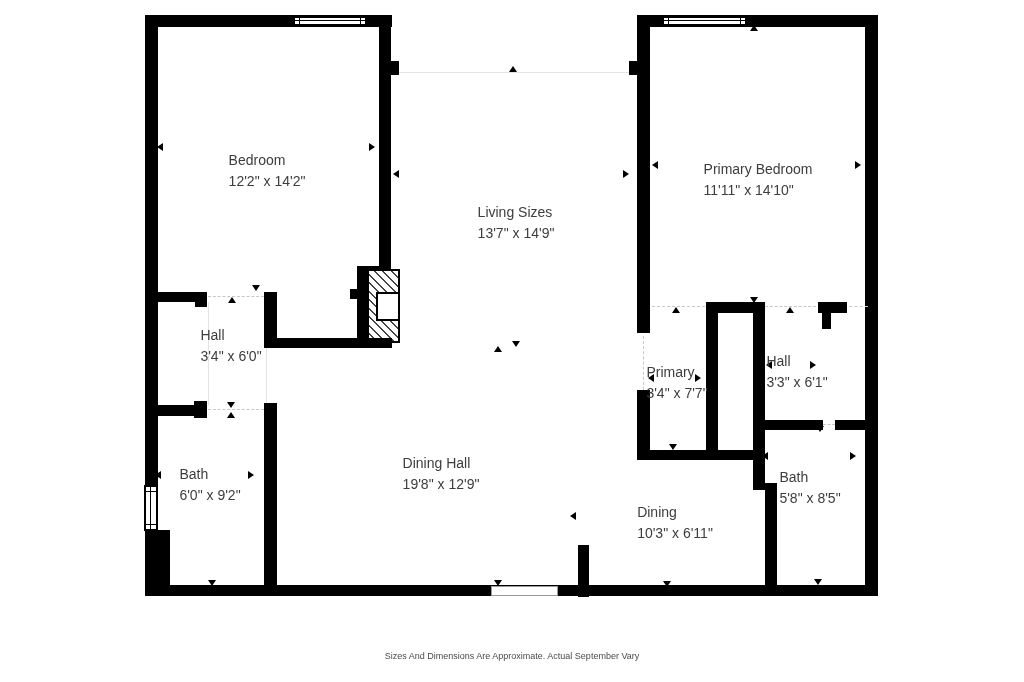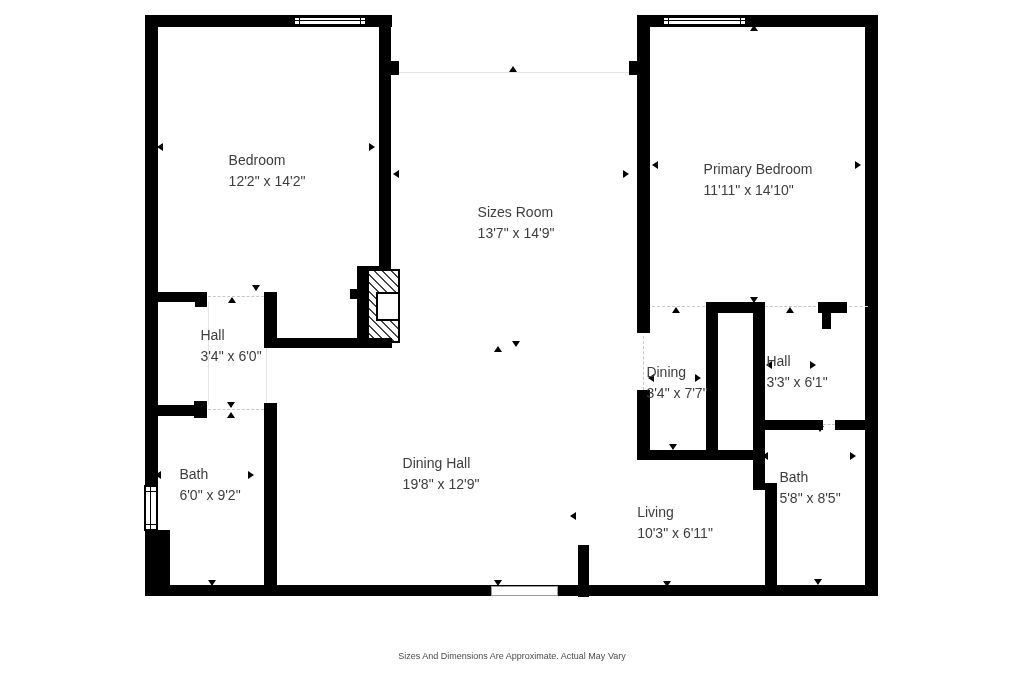--- a/index.html
+++ b/index.html
@@ -142,46 +142,46 @@
 
   <div class="room-label" style="left:267px;top:150px">
     <div>Bedroom</div>
     <div>12'2" x 14'2"</div>
   </div>
   <div class="room-label" style="left:758px;top:159px">
     <div>Primary Bedroom</div>
     <div>11'11" x 14'10"</div>
   </div>
   <div class="room-label" style="left:516px;top:202px">
-    <div>Sizes Room</div>
+    <div>Living Sizes</div>
     <div>13'7" x 14'9"</div>
   </div>
   <div class="room-label" style="left:231px;top:325px">
     <div>Hall</div>
     <div>3'4" x 6'0"</div>
   </div>
   <div class="room-label" style="left:677px;top:362px">
-    <div>Dining</div>
+    <div>Primary</div>
     <div>3'4" x 7'7"</div>
   </div>
   <div class="room-label" style="left:797px;top:351px">
     <div>Hall</div>
     <div>3'3" x 6'1"</div>
   </div>
   <div class="room-label" style="left:210px;top:464px">
     <div>Bath</div>
     <div>6'0" x 9'2"</div>
   </div>
   <div class="room-label" style="left:441px;top:453px">
     <div>Dining Hall</div>
     <div>19'8" x 12'9"</div>
   </div>
   <div class="room-label" style="left:675px;top:502px">
-    <div>Living</div>
+    <div>Dining</div>
     <div>10'3" x 6'11"</div>
   </div>
   <div class="room-label" style="left:810px;top:467px">
     <div>Bath</div>
     <div>5'8" x 8'5"</div>
   </div>
 
-  <div class="footer-note">Sizes And Dimensions Are Approximate. Actual May Vary</div>
+  <div class="footer-note">Sizes And Dimensions Are Approximate. Actual September Vary</div>
 </div>
 
 </body></html>

